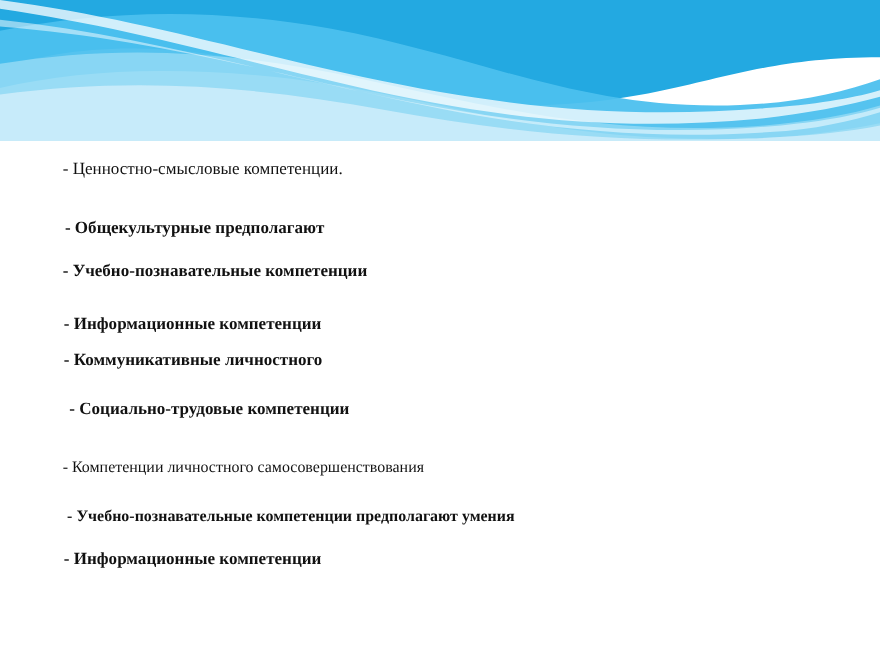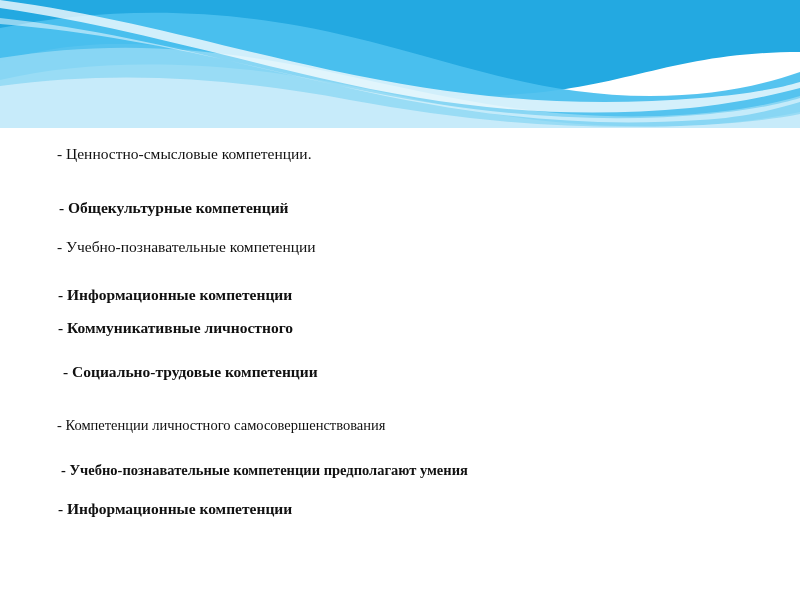--- a/index.html
+++ b/index.html
@@ -70,21 +70,21 @@
   .l2 { position: absolute; top: 98px;  left: 0px;   font-size: 15.5px; font-weight: bold; }
   .l3 { position: absolute; top: 146px; left: 1px;   font-size: 15.5px; font-weight: bold; }
   .l4 { position: absolute; top: 179px; left: 1px;   font-size: 15.5px; font-weight: bold; }
   .l5 { position: absolute; top: 223px; left: 6px;   font-size: 15.5px; font-weight: bold; }
   .l6 { position: absolute; top: 277px; left: 0px;   font-size: 14.5px; font-weight: bold; }
   .l7 { position: absolute; top: 322px; left: 4px;   font-size: 14.5px; font-weight: bold; }
   .l8 { position: absolute; top: 360px; left: 1px;   font-size: 15.5px; font-weight: bold; }
 
   .l0, .l2, .l6, .l7 { font-weight: normal; }
   .l0 { font-weight: normal; }
-  .l2 { font-weight: normal; }
+  .l2 { font-weight: bold; }
   .l6 { font-weight: normal; }
   .l7 { font-weight: bold; }
 </style>
 </head>
 <body>
 
 <div class="slide">
 
   <div class="header-banner">
     <svg width="800" height="130" viewBox="0 0 800 130" xmlns="http://www.w3.org/2000/svg">
@@ -94,21 +94,21 @@
       <path d="M0,58 C110,40 210,46 330,72 C450,98 540,120 660,116 C720,114 766,106 800,96 L800,128 L0,128 Z" fill="#8ed8f4" opacity="0.9"></path>
       <path d="M0,86 C120,70 230,78 350,100 C460,120 560,130 680,126 C730,124 770,120 800,114 L800,130 L0,130 Z" fill="#c9ebfa" opacity="0.95"></path>
       <path d="M0,0 C120,16 210,44 330,70 C470,100 580,108 700,98 C750,94 780,88 800,82 L800,88 C770,96 730,104 690,108 C560,120 450,108 320,78 C200,50 110,24 0,8 Z" fill="#ffffff" opacity="0.75"></path>
       <path d="M0,18 C130,32 240,66 370,92 C490,116 600,124 710,114 C752,110 780,104 800,98 L800,102 C774,110 740,118 700,120 C580,128 470,116 340,86 C210,56 120,34 0,24 Z" fill="#ffffff" opacity="0.5"></path>
     </svg>
   </div>
 
 
   <div class="body-list">
     <div class="bullet-line l0">- Ценностно-смысловые компетенции.</div>
-    <div class="bullet-line l1">- Общекультурные компетенций</div>
+    <div class="bullet-line l1">- Общекультурные предполагают</div>
     <div class="bullet-line l2">- Учебно-познавательные компетенции</div>
     <div class="bullet-line l3">- Информационные компетенции</div>
     <div class="bullet-line l4">- Коммуникативные личностного</div>
     <div class="bullet-line l5">- Социально-трудовые компетенции</div>
     <div class="bullet-line l6">- Компетенции личностного самосовершенствования</div>
     <div class="bullet-line l7">- Учебно-познавательные компетенции предполагают умения</div>
     <div class="bullet-line l8">- Информационные компетенции</div>
   </div>
 
 </div>

